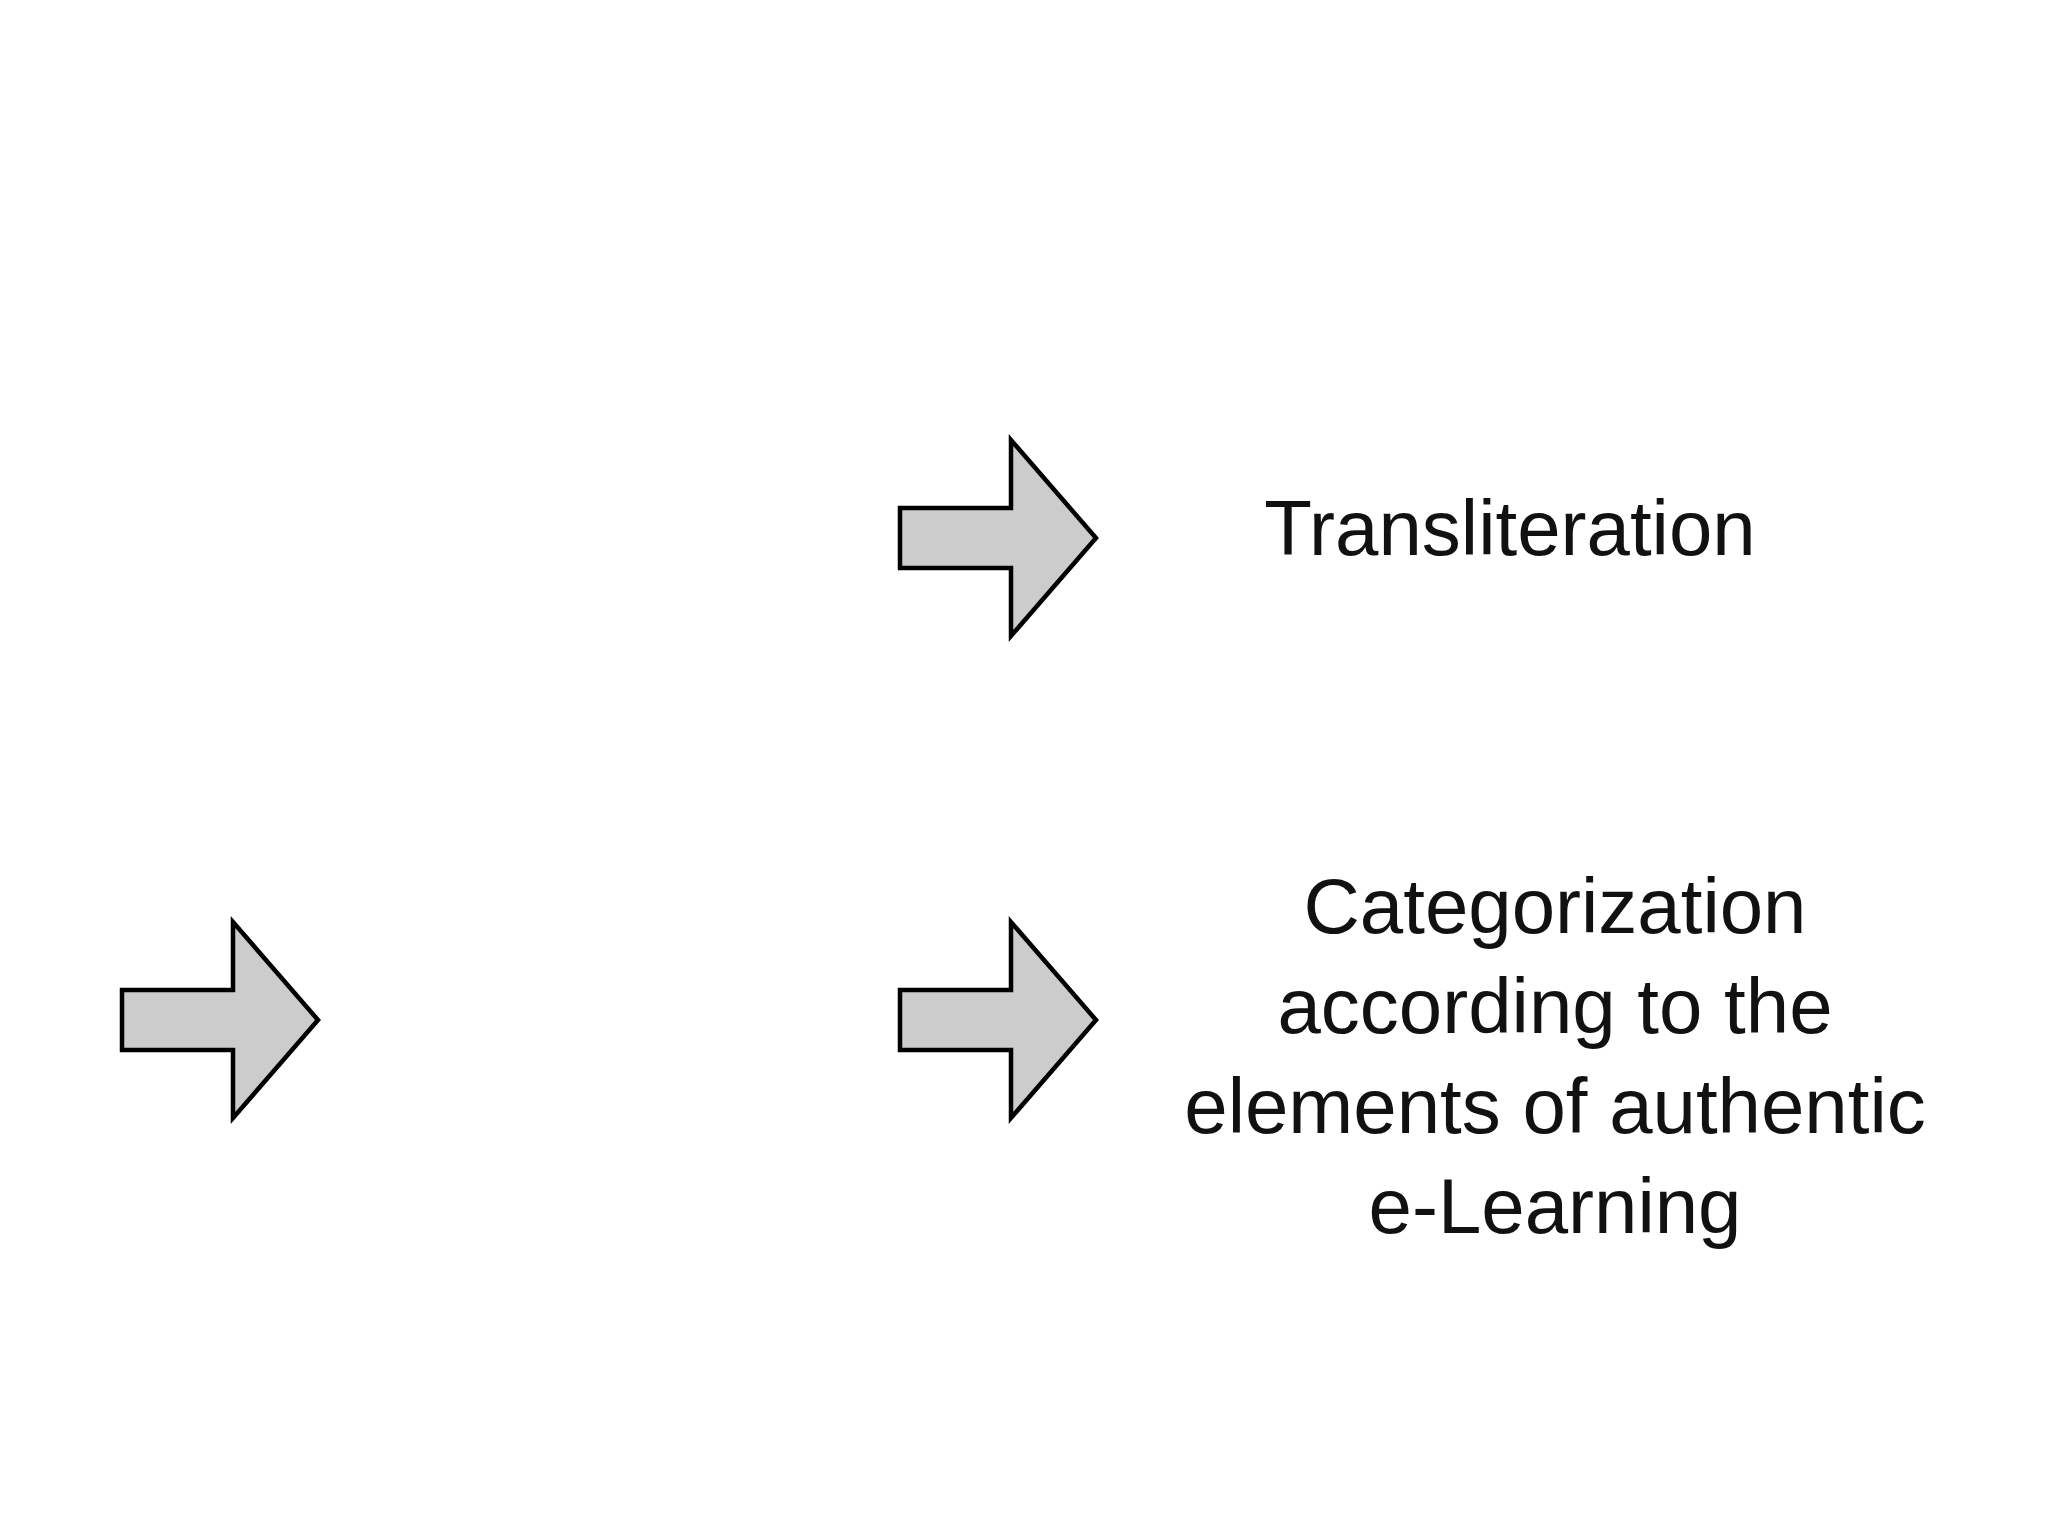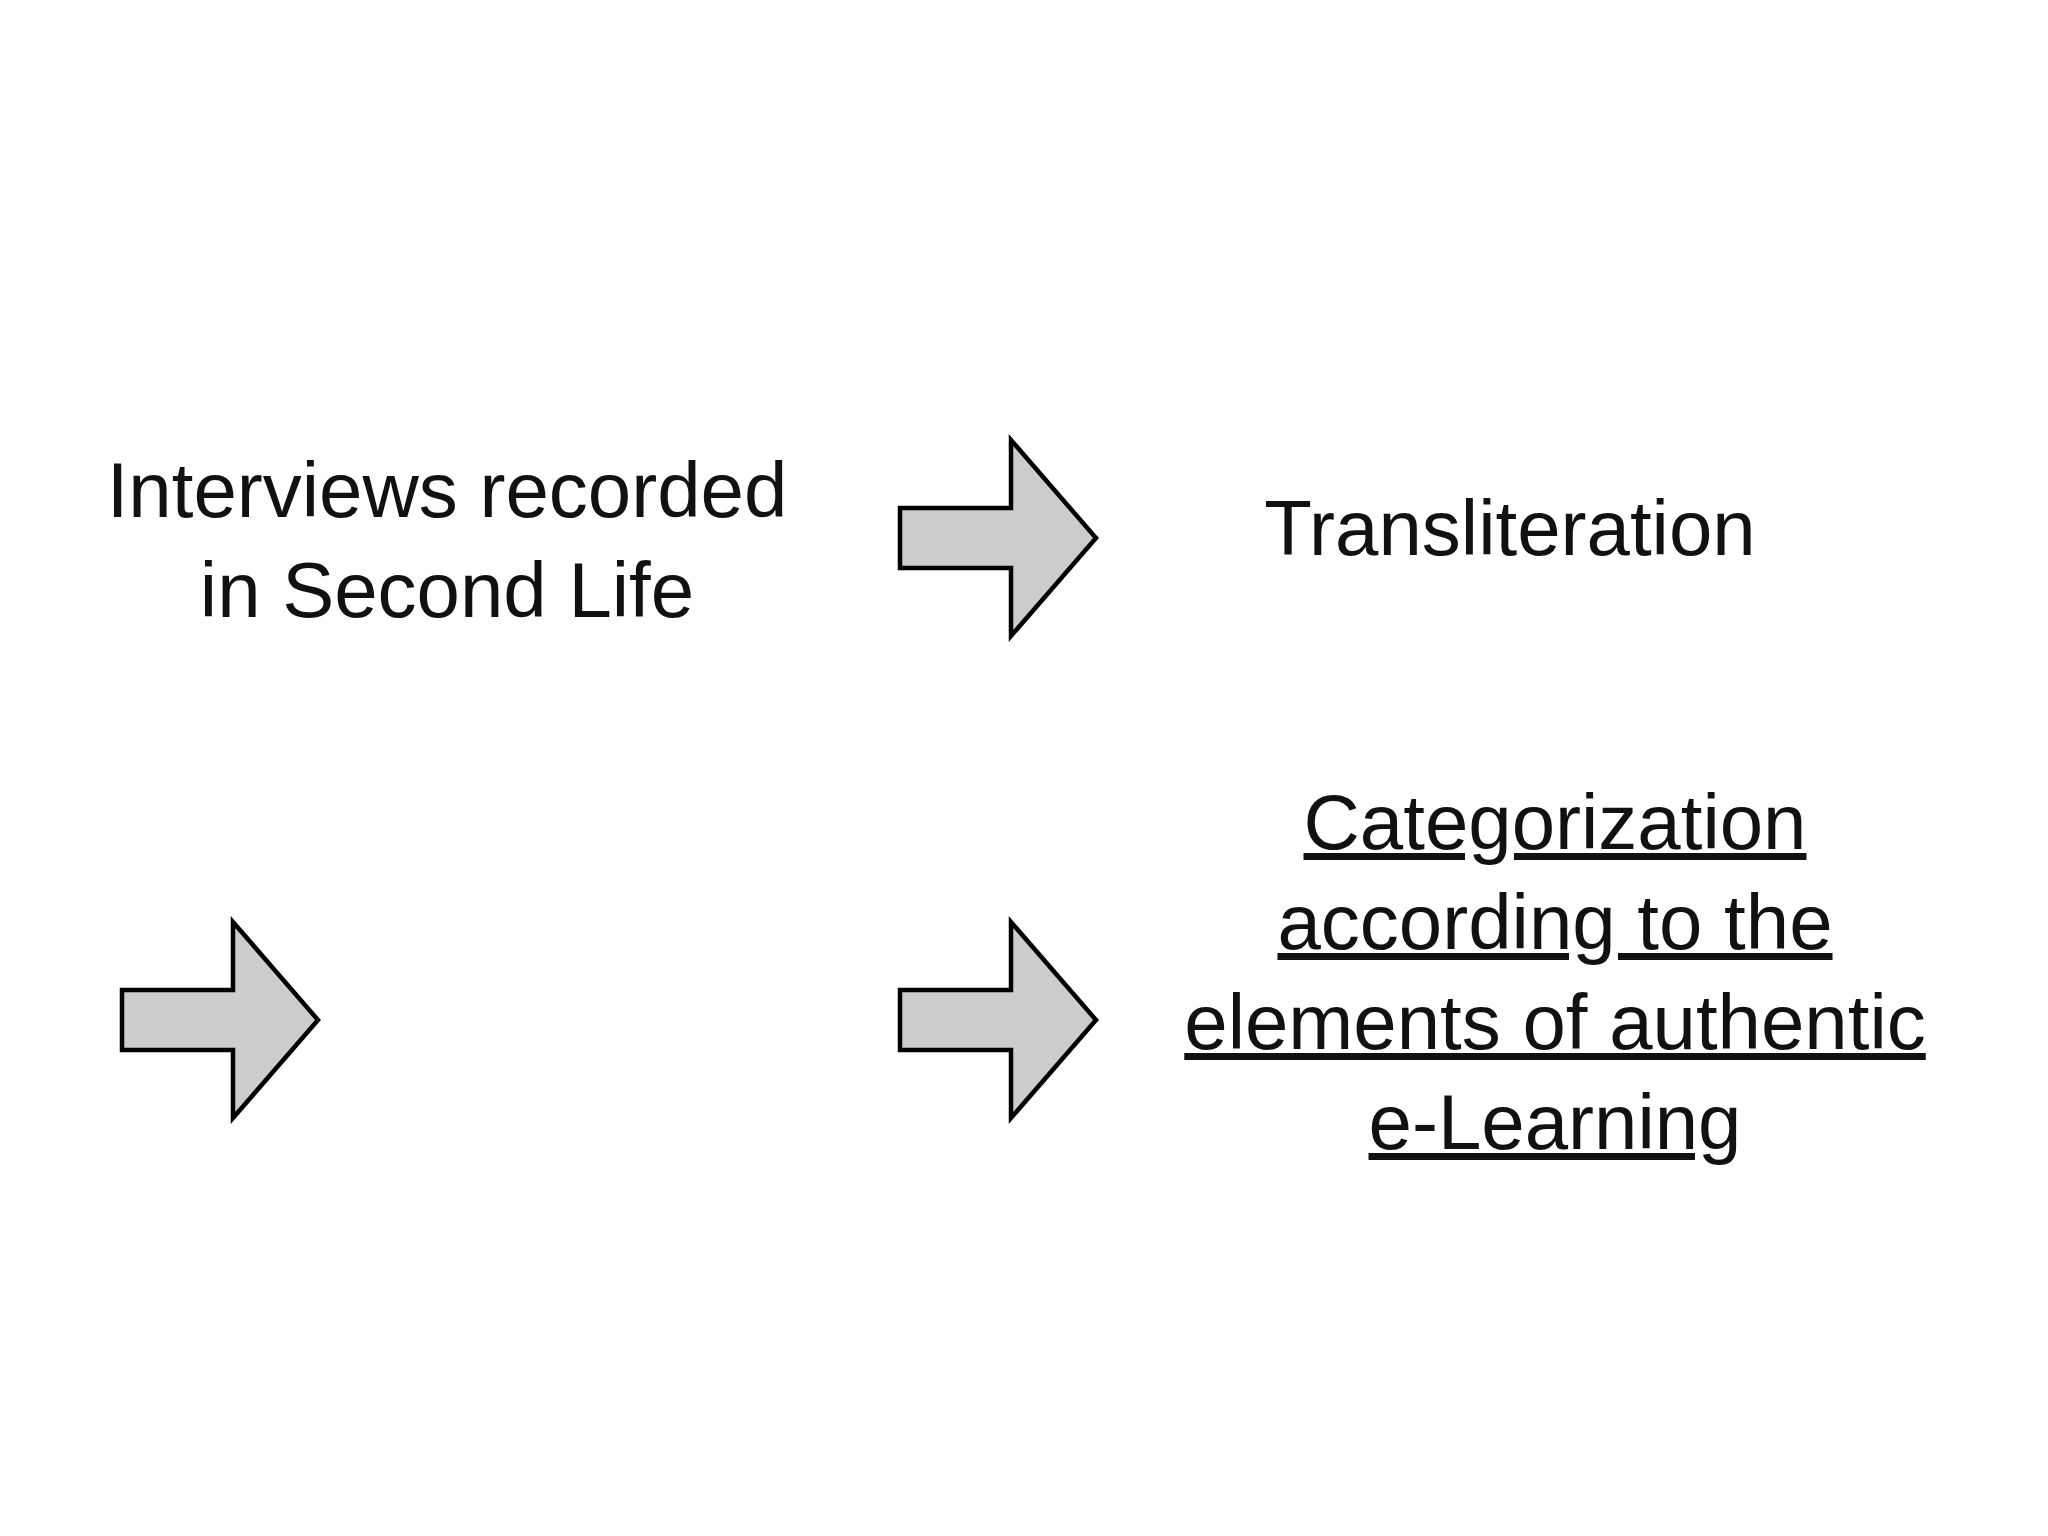--- a/index.html
+++ b/index.html
@@ -36,33 +36,31 @@
   }
   .arrow polygon {
     stroke: #000000;
     stroke-width: 4.5;
     stroke-linejoin: miter;
   }
   
   #node-interviews     { left: 67px;   top: 440px; width: 760px; }
   #node-transliteration{ left: 1190px; top: 478px; width: 640px; }
   #node-narrative      { left: 383px;  top: 920px; width: 400px; }
-  #node-categorization { left: 1105px; top: 772px; width: 900px; text-decoration: underline; }
+  #node-categorization { left: 1105px; top: 856px; width: 900px; }
   
   #arrow-1 { left: 897px; top: 433px; }
   #arrow-2 { left: 119px; top: 915px; }
   #arrow-3 { left: 897px; top: 915px; }
 </style>
 </head>
 <body>
 
 <div class="slide">
 
-  <div class="node" id="node-interviews">Interviews recorded
-in Second Life</div>
 
   <div class="arrow" id="arrow-1">
     <svg viewBox="0 0 203 210" xmlns="http://www.w3.org/2000/svg" aria-hidden="true">
       <polygon points="3,75 114,75 114,7 199,105 114,203 114,135 3,135" fill="#cccccc"></polygon>
     </svg>
   </div>
 
   <div class="node" id="node-transliteration">Transliteration</div>
 
   <div class="arrow" id="arrow-2">

